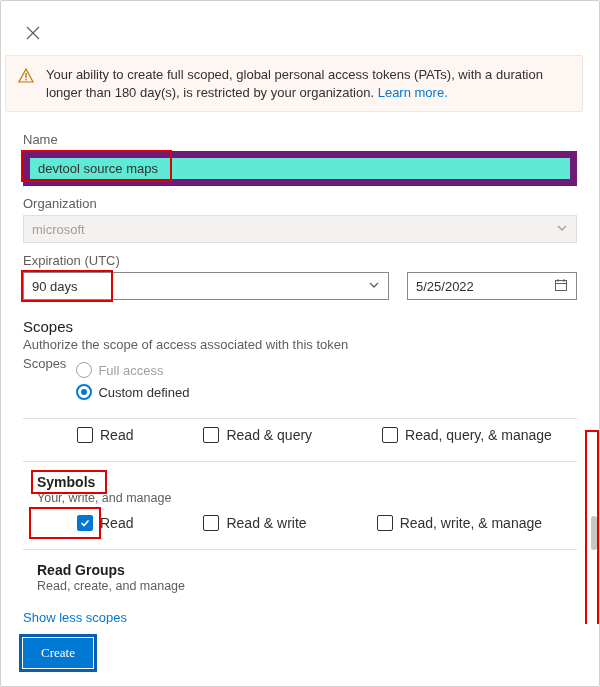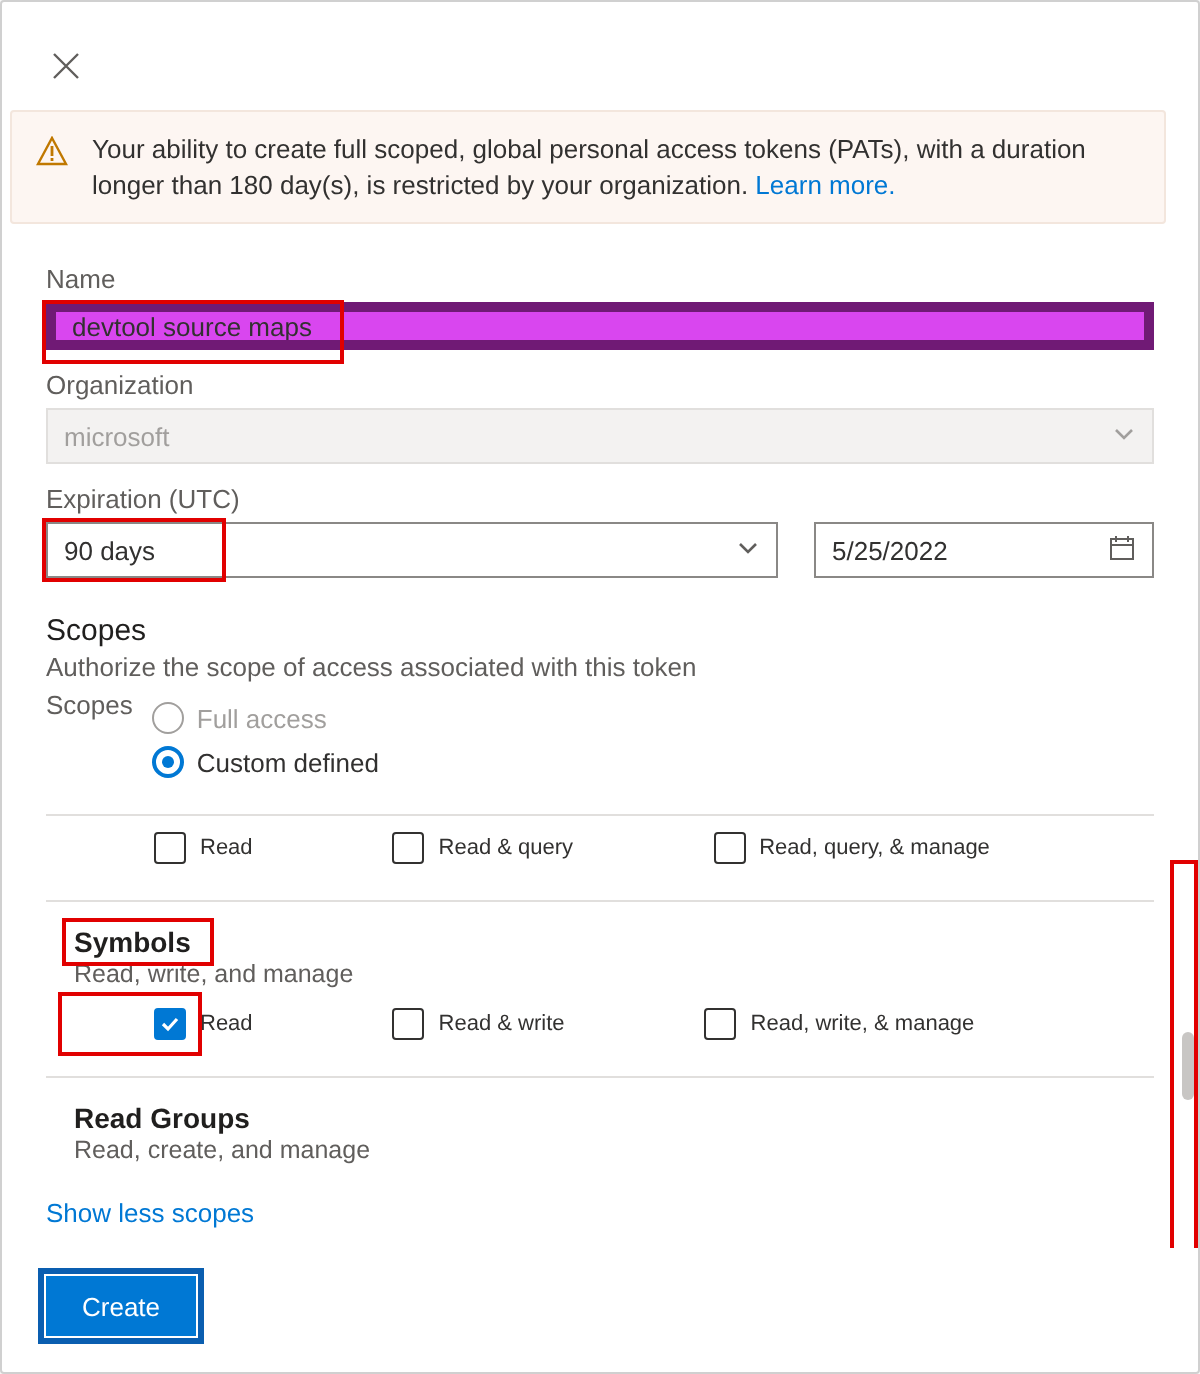--- a/index.html
+++ b/index.html
@@ -59,26 +59,26 @@
     position: relative;
   }
   .label {
     font-size: 13px;
     color: #605e5c;
     margin-bottom: 4px;
     margin-top: 6px;
   }
   .textbox {
     width: 100%;
-    height: 24px;
-    border: 5px solid #701a75;
+    height: 35px;
+    border: 7px solid #701a75;
     padding: 0 8px;
     font-size: 13px;
     color: #323130;
-    background: #d946ef;
+    background: #5eead4;
   }
   .textbox.disabled {
     background: #f3f2f1;
     border: 1px solid #e1dfdd;
     color: #a19f9d;
   }
   .field-row { margin-bottom: 10px; }
 
   .name-hl {
     position: absolute;
@@ -139,42 +139,42 @@
   }
   .radio-row.disabled { color:#a19f9d; }
 
   .scope-group { margin-top: 12px; }
   .divider { border: none; border-top: 1px solid #e1dfdd; margin: 18px 0 6px 0; }
 
   .perm-row {
     display: flex; gap: 30px; align-items:center; margin-top:8px;
   }
   .checkbox {
-    display:flex; align-items:center; gap:7px; font-size:11px; cursor:pointer;padding-left:40px;
+    display:flex; align-items:center; gap:7px; font-size:14px; cursor:pointer;padding-left:40px;
   }
   .cb-box {
     width:16px; height:16px; border:1px solid #323130; border-radius:2px; background:#fff;
     display:flex; align-items:center; justify-content:center;
   }
   .cb-box.checked { background:#0078d4; border-color:#0078d4; }
   .cb-box.checked svg { display:block; }
   .cb-box svg { display:none; }
 
   .scope-name { font-size:14px; font-weight:600; color:#201f1e; }
   .scope-desc { font-size:12.5px; color:#605e5c; margin-top:1px; }
 
   .link { color:#0078d4; cursor:pointer; font-size:13px; }
 
   .footer {
     padding: 14px 22px 18px 22px;
     display:flex; gap:10px;
   }
   .btn {
     height:30px; padding: 0 18px; border:none; font-size:13px; cursor:pointer;
-    font-family: Liberation Sans, sans-serif;
+    font-family: Liberation Serif, serif;
   }
   .btn-primary { background:#0078d4; color:#fff; }
   .btn-default { background:#f3f2f1; color:#323130; }
 
   .scroll-thumb {
     position:absolute; right:2px; top:515px; width:6px; height:34px;
     background:#c8c6c4; border-radius:3px;
   }
   .org-chev {
     color:#a19f9d;
@@ -289,21 +289,21 @@
       </div>
     </div>
 
     <hr class="divider">
 
     <div class="scope-group rel" style="margin-left:14px;">
       <div style="display:inline-block;" class="rel">
         <div class="scope-name">Symbols</div>
         <div class="name-hl" style="left:-6px; top:-4px; width:76px; height:24px;"></div>
       </div>
-      <div class="scope-desc">Read, write, and manage</div>
+      <div class="scope-desc">Your, write, and manage</div>
       <div class="perm-row rel" style="margin-top:10px;">
         <div class="checkbox rel">
           <span class="cb-box checked">
             <svg width="10" height="10" viewBox="0 0 10 10">
                 <path d="M1.5 5 L4 7.5 L8.5 2.5" stroke="#fff" stroke-width="1.6" fill="none"></path>
               </svg>
           </span>
           <span>Read</span>
           <div class="name-hl" style="left:-8px; top:-8px; width:72px; height:32px;"></div>
         </div>

